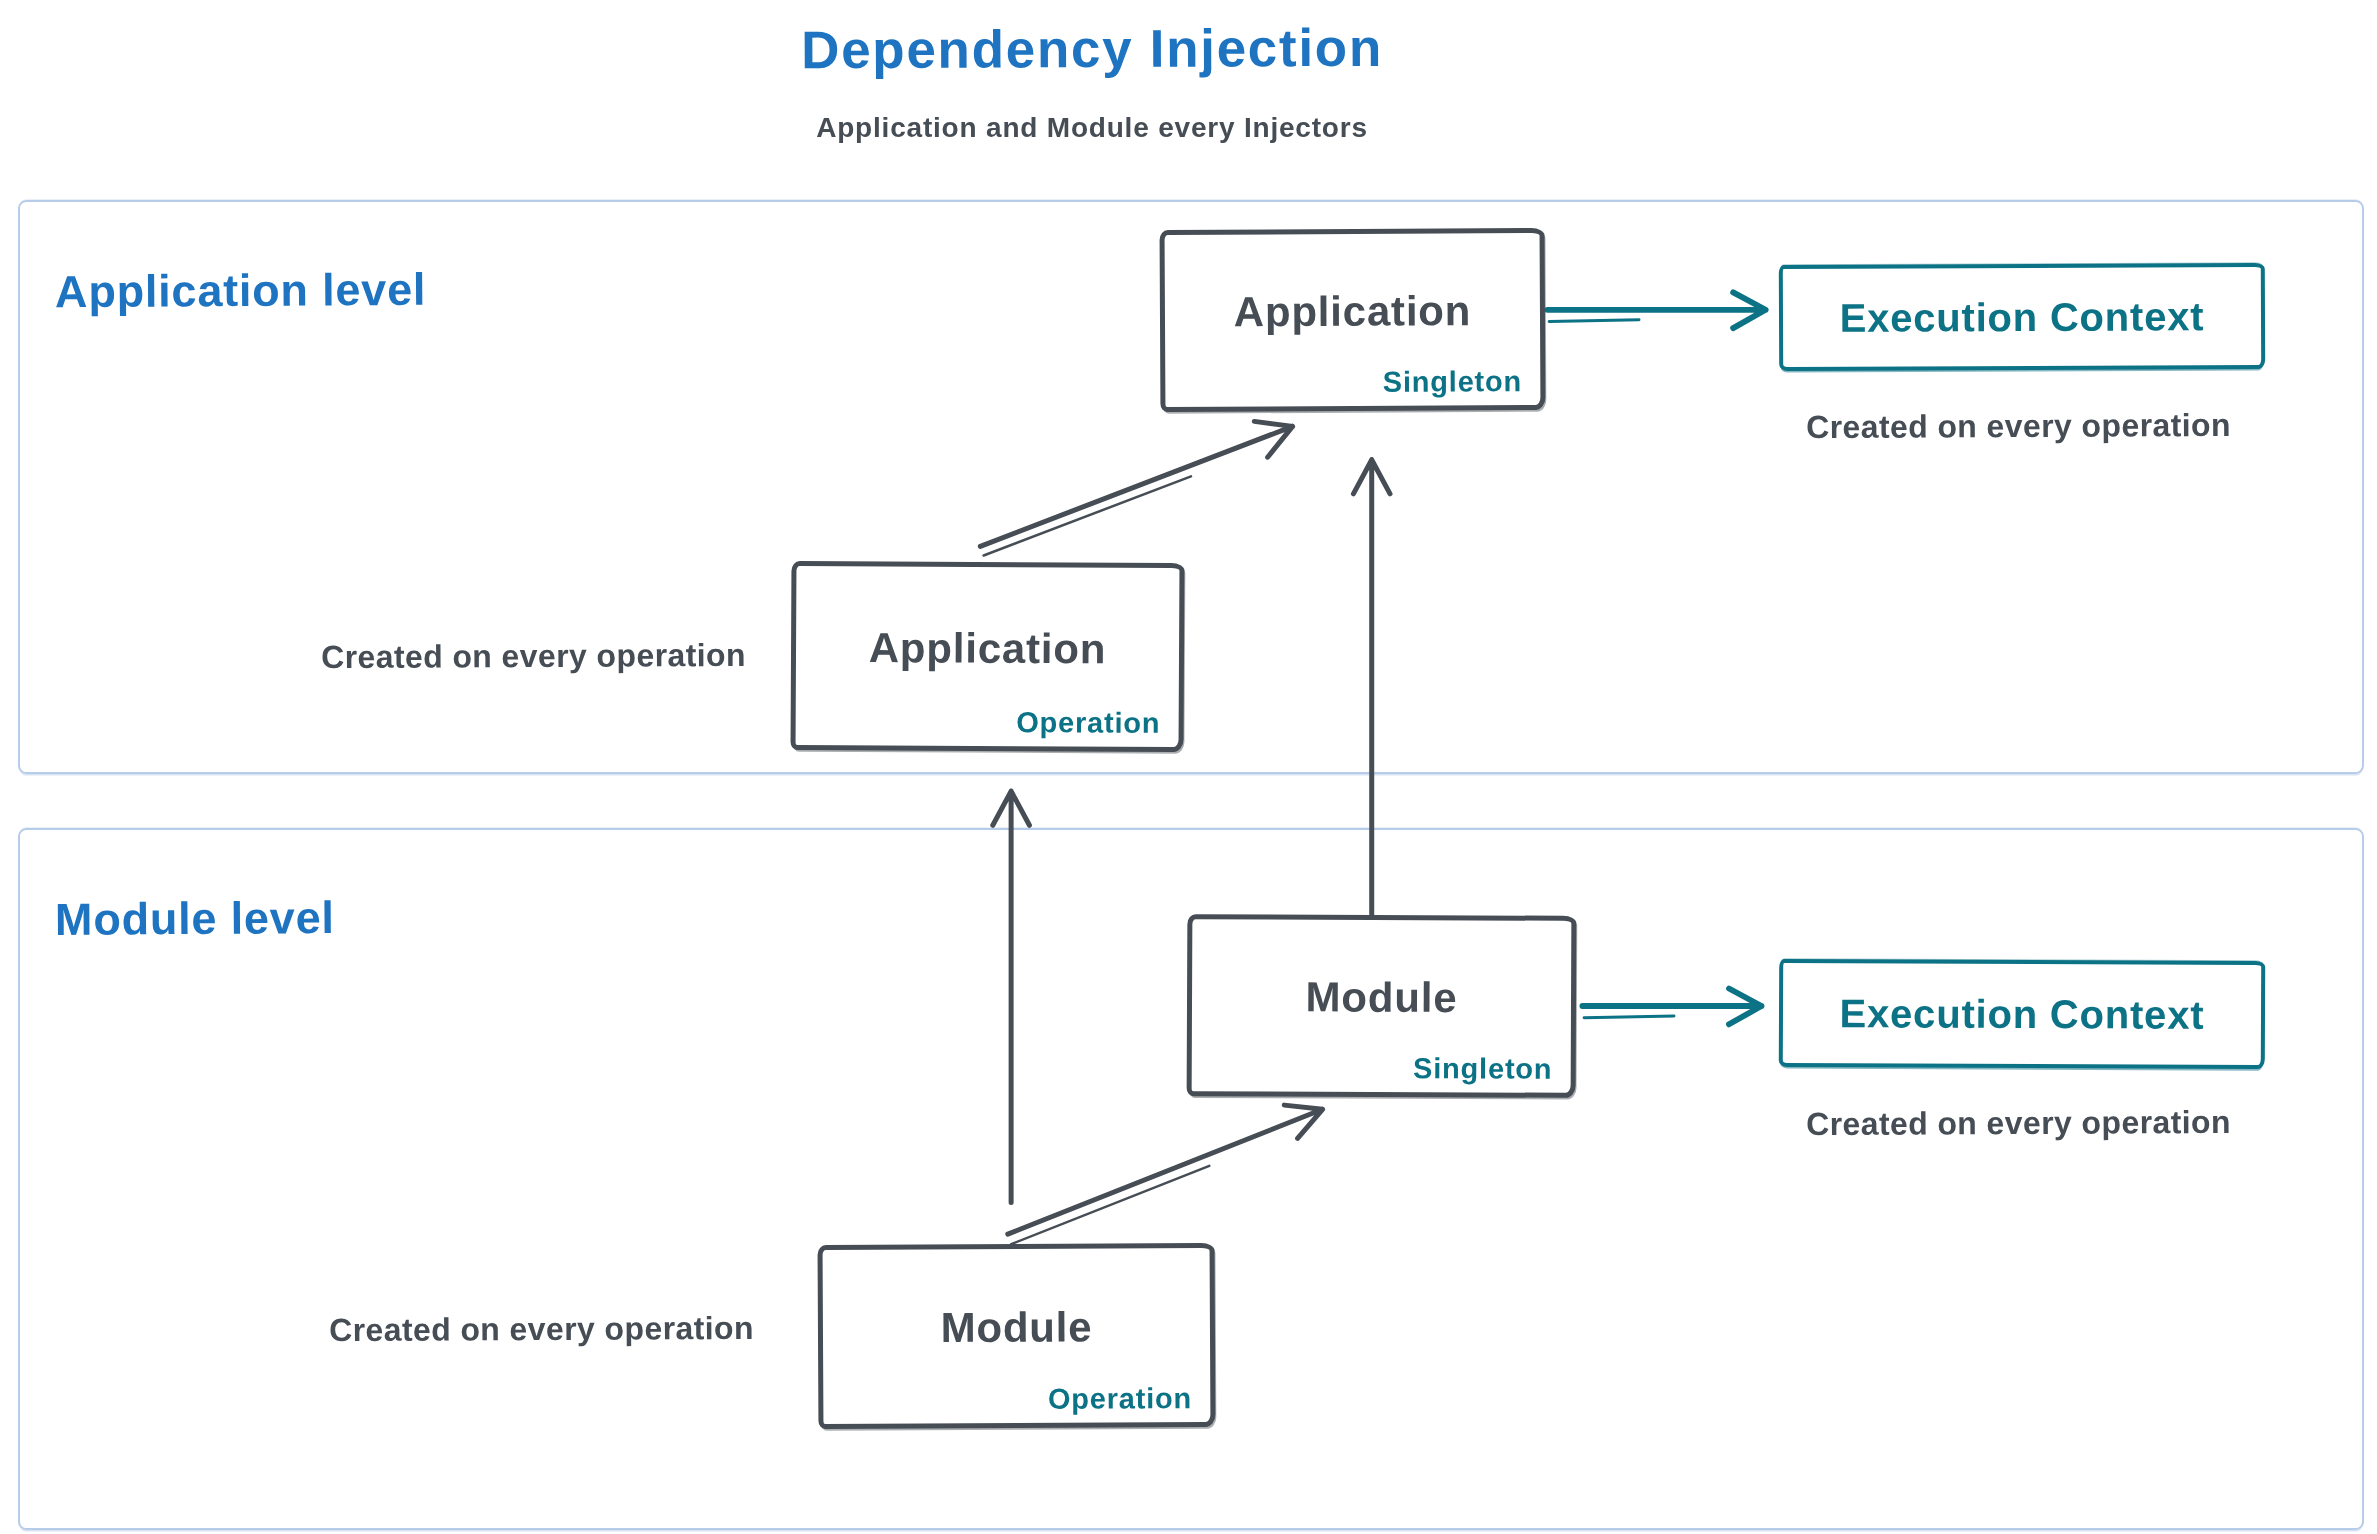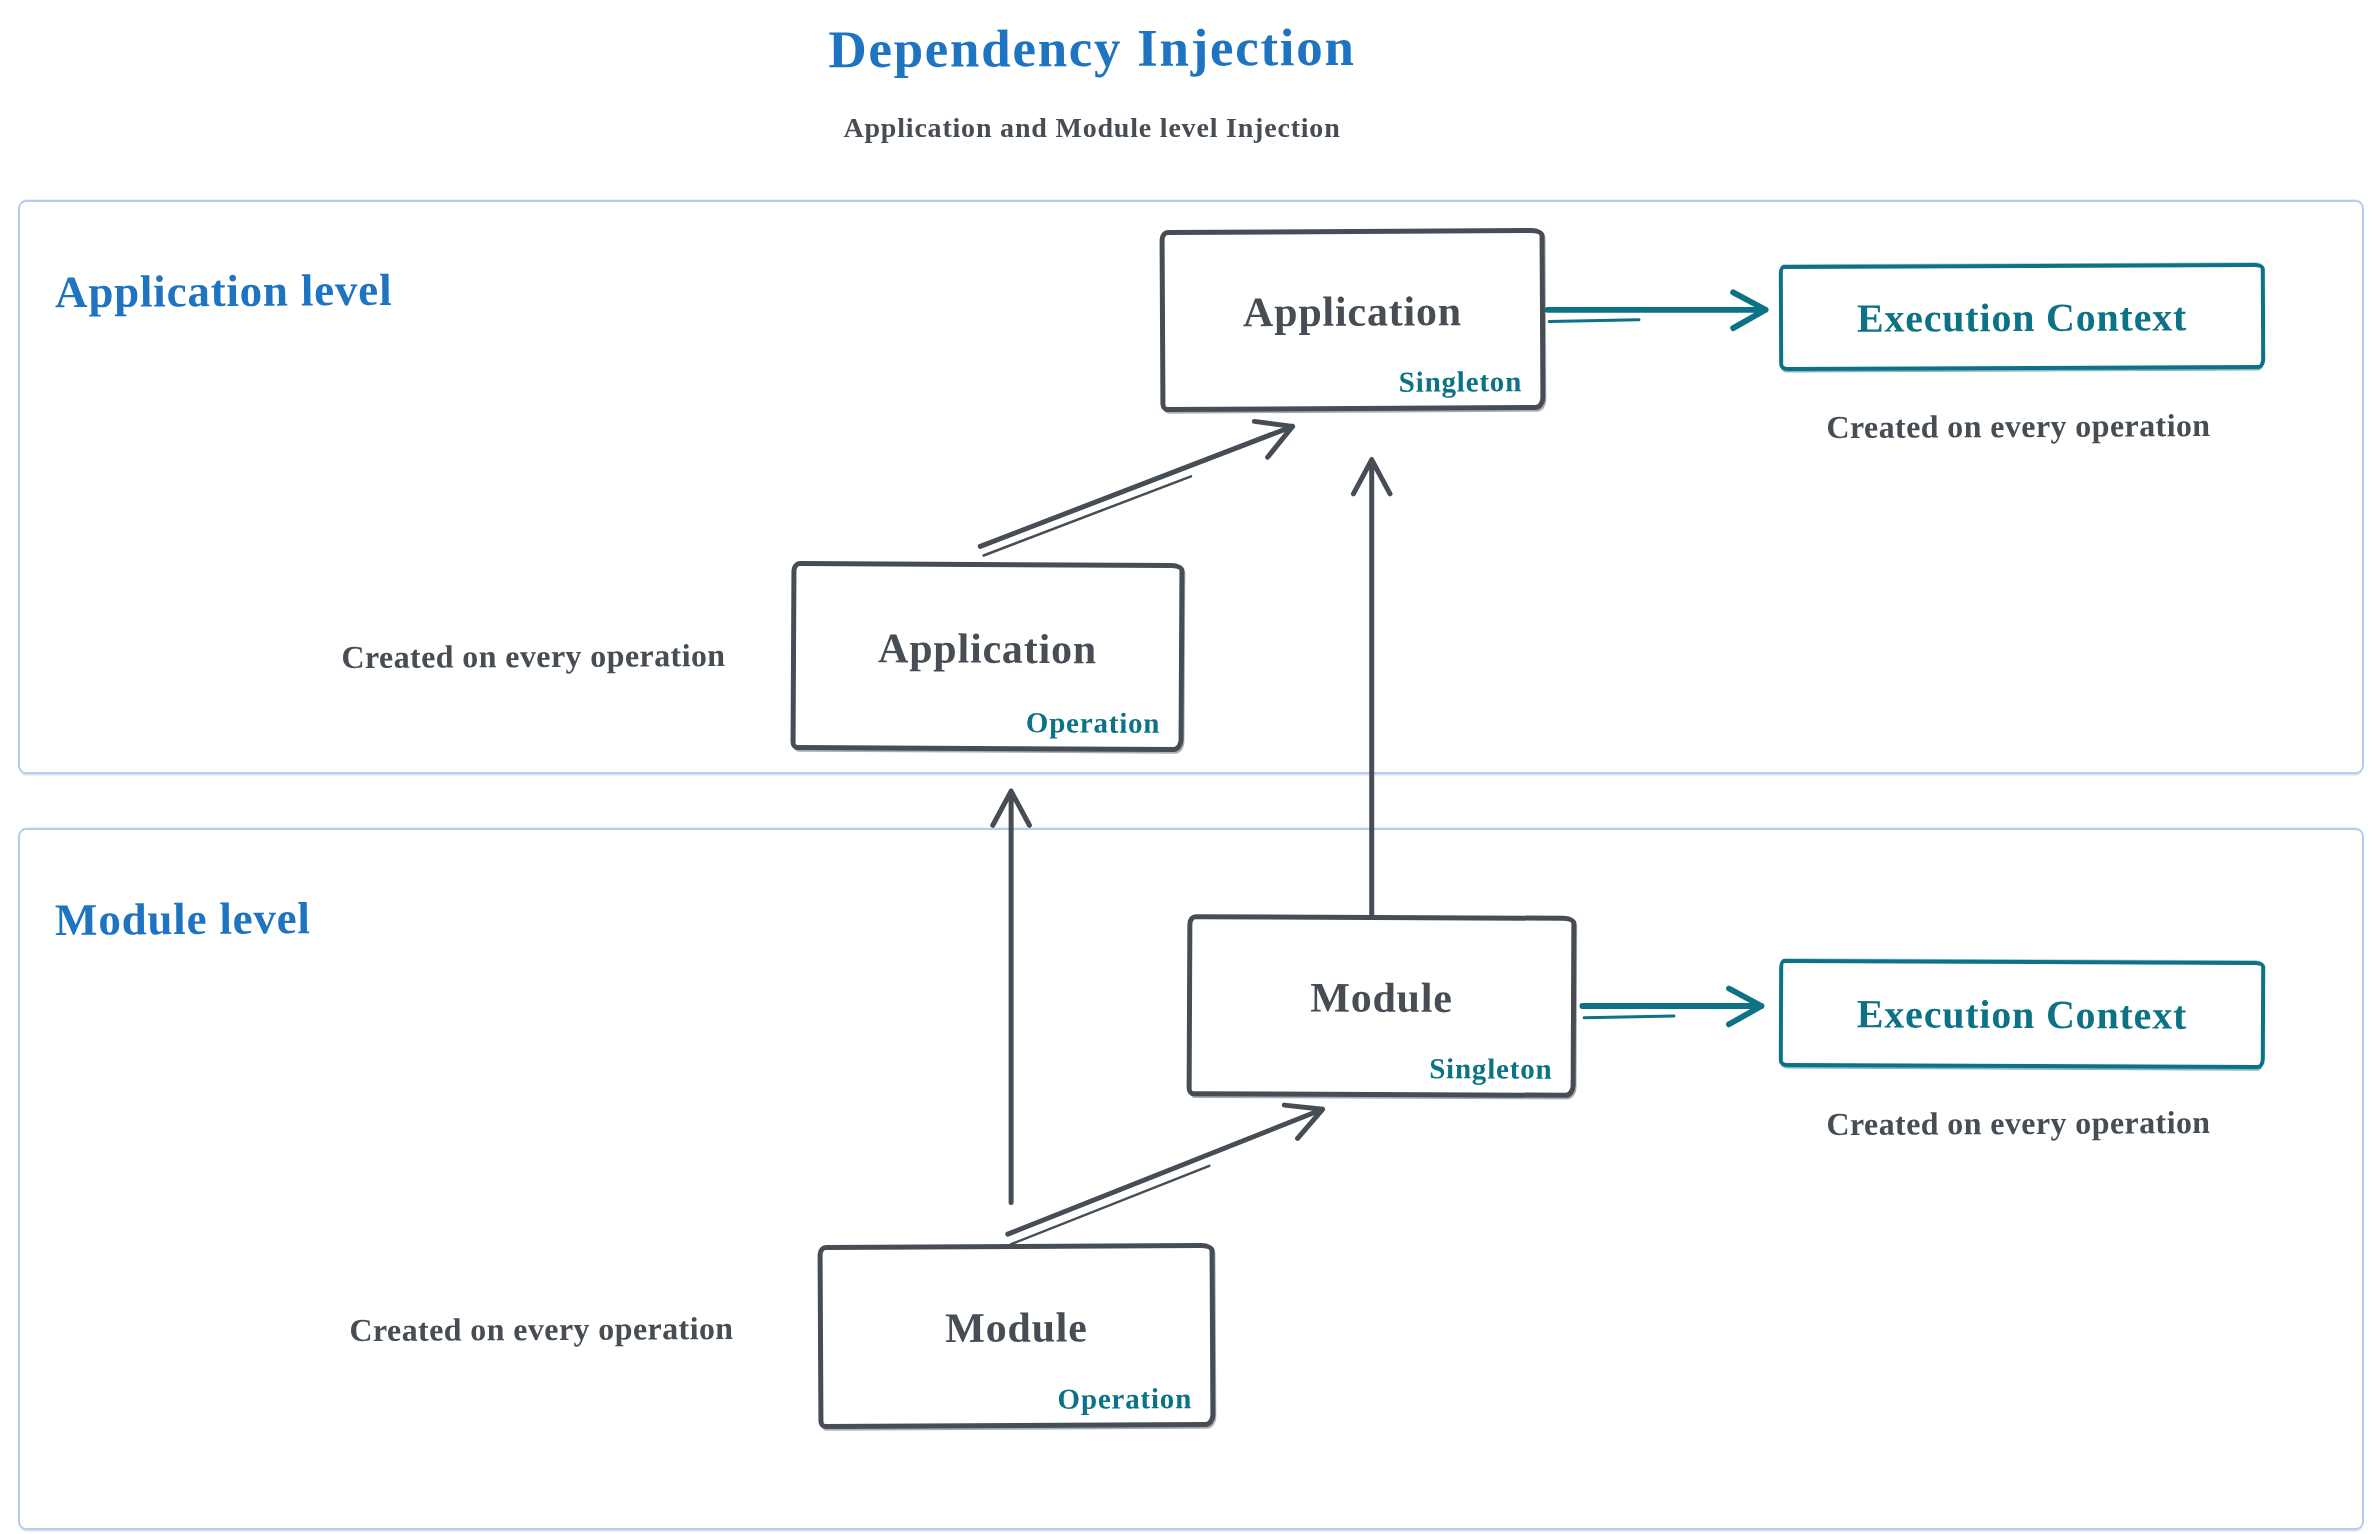--- a/index.html
+++ b/index.html
@@ -7,21 +7,21 @@
     --ink:#464d55;
     --teal:#0c7285;
     --sec:#b7cce9;
     --bg:#ffffff;
   }
   html,body{margin:0;padding:0;background:var(--bg);}
   .canvas{
     position:relative;
     width:2377px;height:1534px;
     background:var(--bg);
-    font-family:Liberation Serif, serif;
+    font-family:Liberation Sans, sans-serif;
     color:var(--ink);
     overflow:hidden;
   }
   
   .title{
     position:absolute;left:634px;top:18.3px;width:916px;
     text-align:center;
     font-size:53px;font-weight:bold;color:var(--blue);
     letter-spacing:1.7px;
     transform:rotate(-0.25deg);
@@ -104,21 +104,21 @@
   .arrow-ink-thin{stroke:var(--ink);stroke-width:3;fill:none;stroke-linecap:round;}
   .arrow-teal{stroke:var(--teal);stroke-width:7;fill:none;stroke-linecap:round;stroke-linejoin:round;}
   .arrow-teal-thin{stroke:var(--teal);stroke-width:3.5;fill:none;stroke-linecap:round;}
 </style>
 </head>
 <body>
 
 <div class="canvas">
 
   <div class="title">Dependency Injection</div>
-  <div class="subtitle">Application and Module level Injection</div>
+  <div class="subtitle">Application and Module every Injectors</div>
 
   <div class="section app"></div>
   <div class="section mod"></div>
 
   <div class="section-label app">Application level</div>
   <div class="section-label mod">Module level</div>
 
   <svg class="arrows" viewBox="0 0 2854 1842">
 
     <g>

